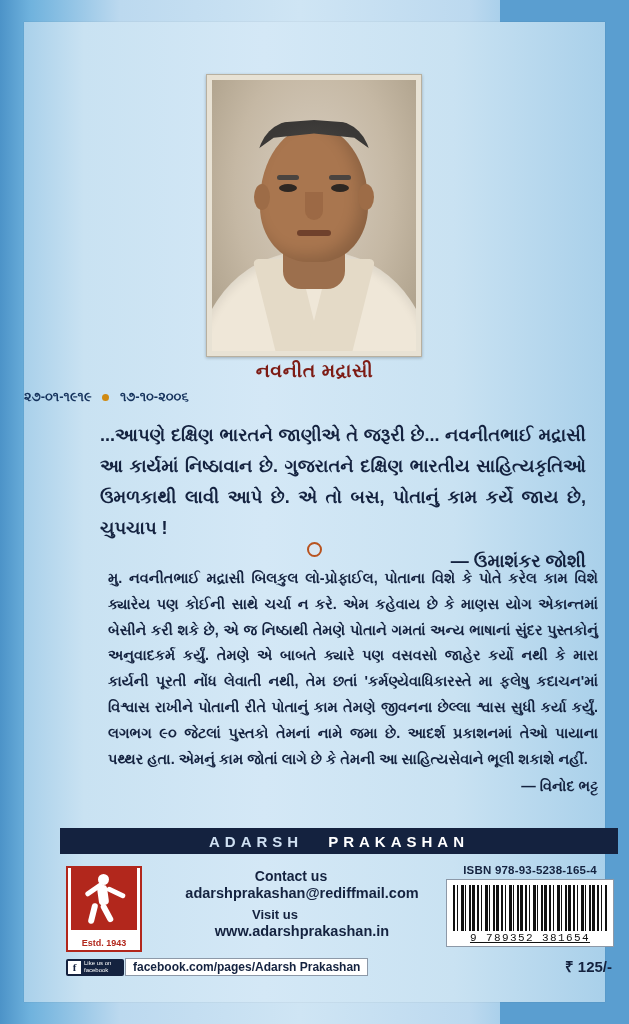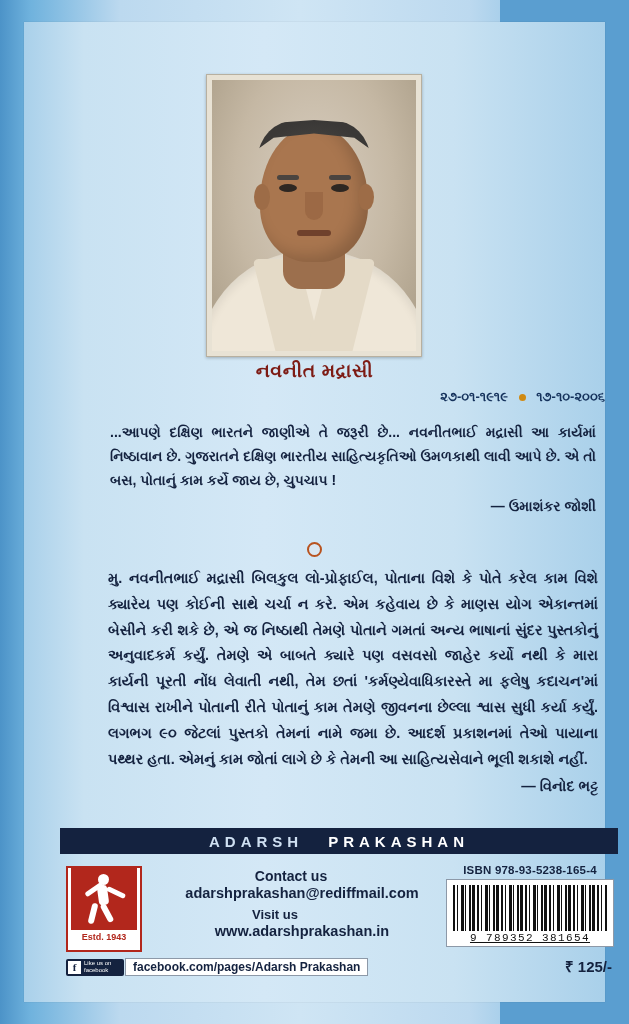--- a/index.html
+++ b/index.html
@@ -171,40 +171,40 @@
     font-size: 19px;
     font-weight: bold;
     color: #7d1b14;
     letter-spacing: 0.5px;
   }
   .dates {
     position: absolute;
     left: 0;
     right: 0;
     top: 367px;
-    text-align: right;
+    text-align: left;
     font-size: 13px;
     color: #15325c;
     font-weight: bold;
   }
   .dates .dot-sep {
     display: inline-block;
     width: 7px;
     height: 7px;
     border-radius: 50%;
     background: #d08a12;
     margin: 0 7px;
     vertical-align: middle;
   }
   .quote-block {
     position: absolute;
-    left: 62px;
+    left: 52px;
     width: 510px;
     top: 398px;
-    font-size: 14px;
+    font-size: 18px;
     line-height: 1.72;
     color: #14223f;
     text-align: justify;
     font-weight: bold;
   }
   .quote-block .indent { padding-left: 24px; }
   .attrib {
     text-align: right;
     font-weight: bold;
     color: #14223f;
@@ -319,21 +319,21 @@
     background: #ffffff; border-radius: 3px; transform: rotate(14deg);
   }
   .logo-dancer .fig .leg2 {
     position: absolute; left: 20px; top: 29px; width: 6px; height: 20px;
     background: #ffffff; border-radius: 3px; transform: rotate(-28deg);
   }
   .logo-estd {
     font-size: 9px;
     font-weight: bold;
     color: #b2271c;
-    margin-top: 2px;
+    margin-top: 8px;
   }
   .contact-col {
     position: absolute;
     left: 92px;
     top: 6px;
     width: 300px;
     text-align: center;
   }
   .contact-label {
     font-size: 14px;

